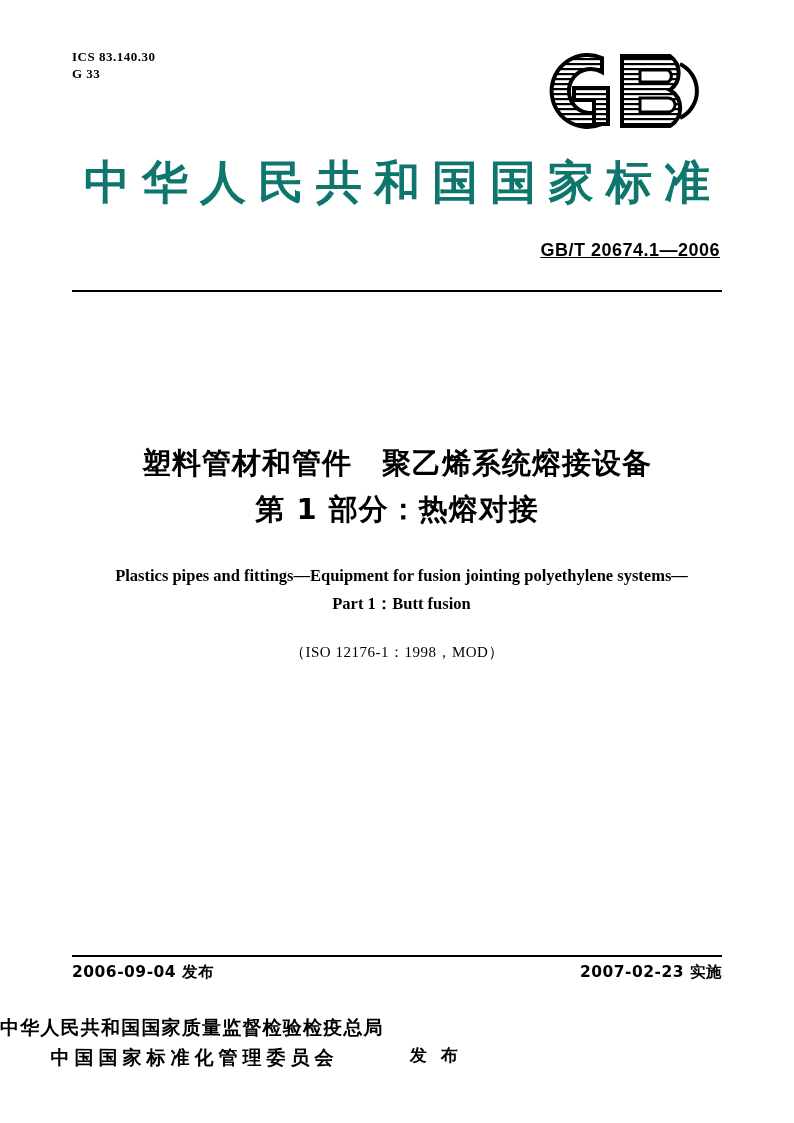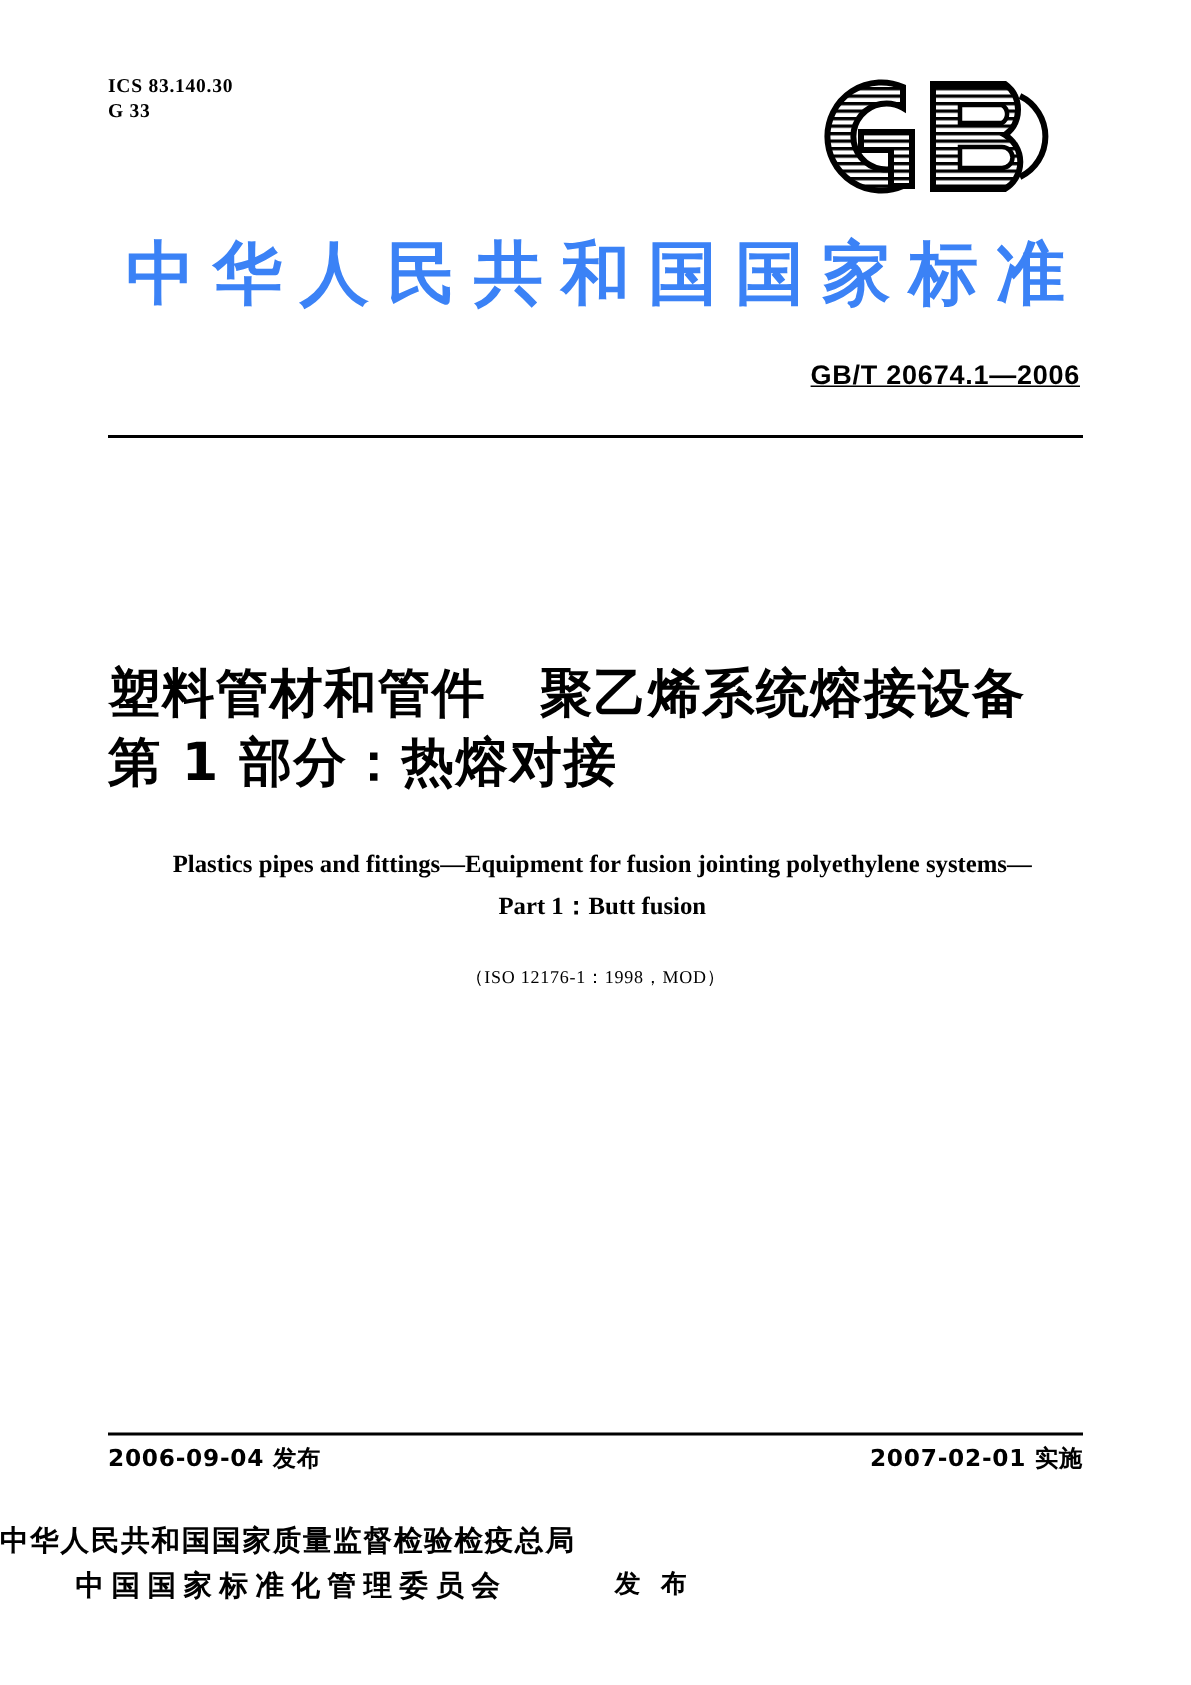--- a/index.html
+++ b/index.html
@@ -51,21 +51,21 @@
     position: absolute;
     left: 0;
     right: 0;
     top: 152px;
     text-align: center;
     font-family: Liberation Mono, monospace;
     font-weight: bold;
     font-size: 46px;
     letter-spacing: 12px;
     text-indent: 12px;
-    color: #3b82f6;
+    color: #0f766e;
   }
 
   
   .std-number {
     position: absolute;
     right: 74px;
     top: 240px;
     font-family: "Liberation Sans", sans-serif;
     font-weight: bold;
     font-size: 18px;
@@ -88,24 +88,24 @@
     top: 955px;
     border-top: 2.5px solid #000;
   }
 
   
   .main-title {
     position: absolute;
     left: 72px;
     right: 72px;
     top: 440px;
-    text-align: left;
-    font-family: "DejaVu Sans", sans-serif;
-    font-weight: bold;
-    font-size: 35px;
+    text-align: center;
+    font-family: "DejaVu Sans", sans-serif;
+    font-weight: bold;
+    font-size: 29px;
     line-height: 46px;
     letter-spacing: 1px;
   }
   .main-title .line2 { letter-spacing: 1px; }
 
   
   .eng-title {
     position: absolute;
     left: 69px;
     right: 60px;
@@ -117,21 +117,21 @@
     line-height: 28px;
   }
 
   
   .iso-ref {
     position: absolute;
     left: 0; right: 0;
     top: 643px;
     text-align: center;
     font-family: "Liberation Serif", serif;
-    font-size: 12px;
+    font-size: 15px;
     letter-spacing: 0.5px;
   }
 
   
   .date-row {
     position: absolute;
     left: 72px;
     right: 72px;
     top: 962px;
     display: flex;
@@ -217,21 +217,21 @@
     <div>Plastics pipes and fittings—Equipment for fusion jointing polyethylene systems—</div>
     <div>Part 1：Butt fusion</div>
   </div>
 
   <div class="iso-ref">（ISO 12176-1：1998，MOD）</div>
 
   <div class="rule-bottom"></div>
 
   <div class="date-row">
     <div>2006-09-04 发布</div>
-    <div>2007-02-01 实施</div>
+    <div>2007-02-23 实施</div>
   </div>
 
   <div class="issuer-block">
     <div class="issuer-names">
       <div class="l1">中华人民共和国国家质量监督检验检疫总局</div>
       <div class="l2">中国国家标准化管理委员会</div>
     </div>
     <div class="issue-word">发 布</div>
   </div>
 

